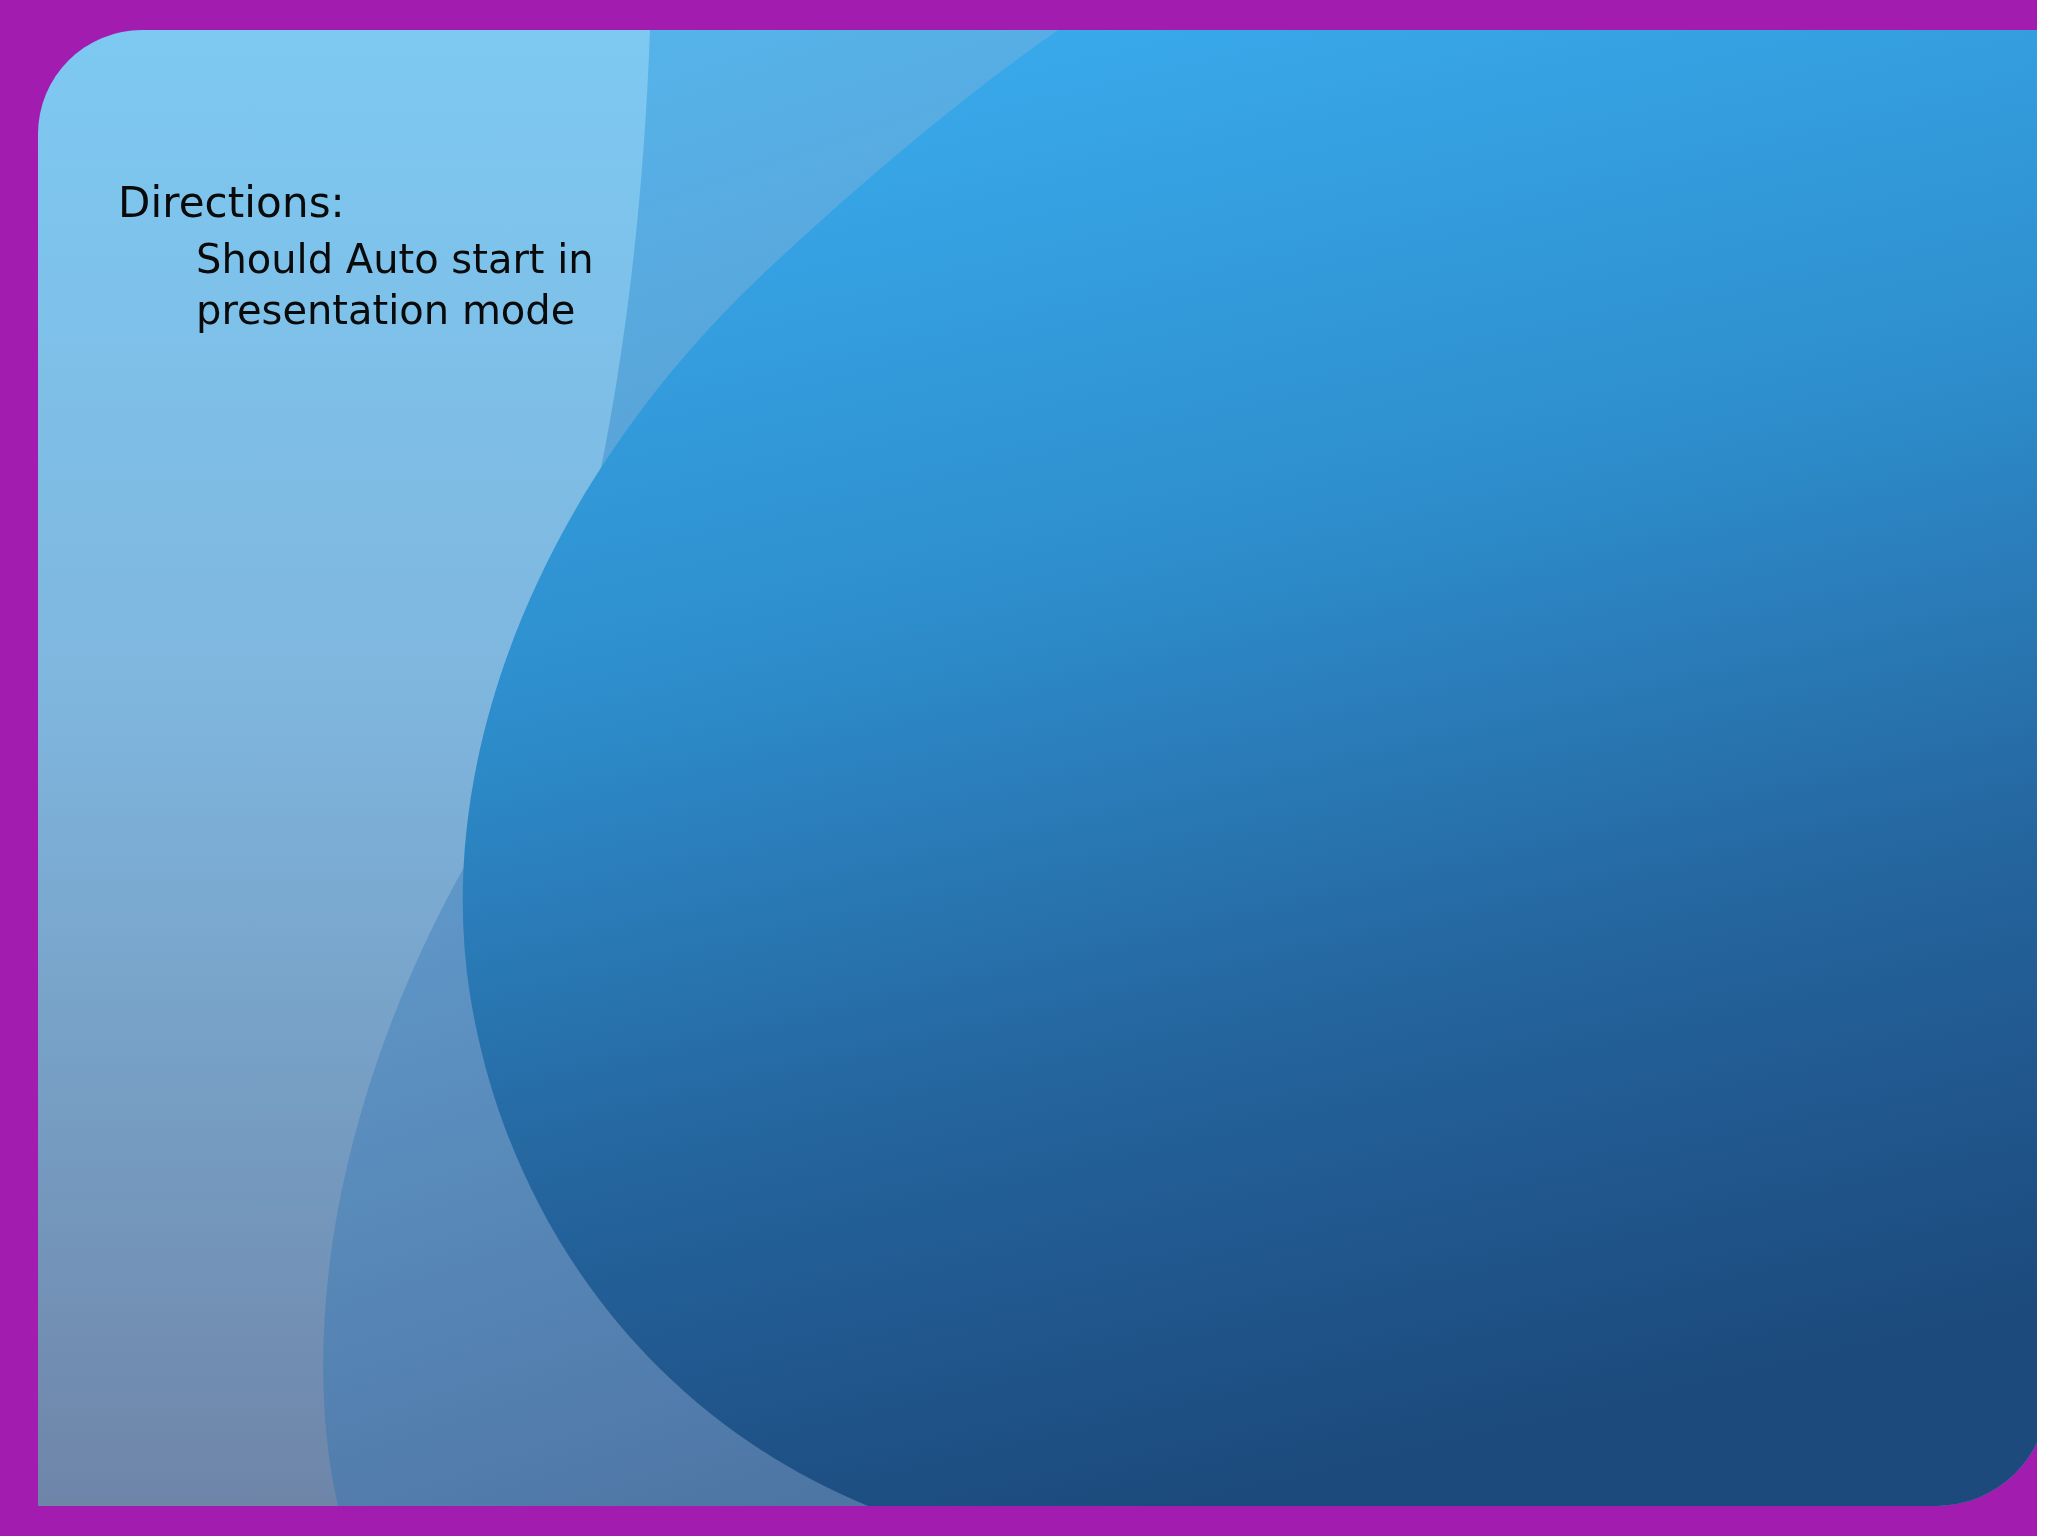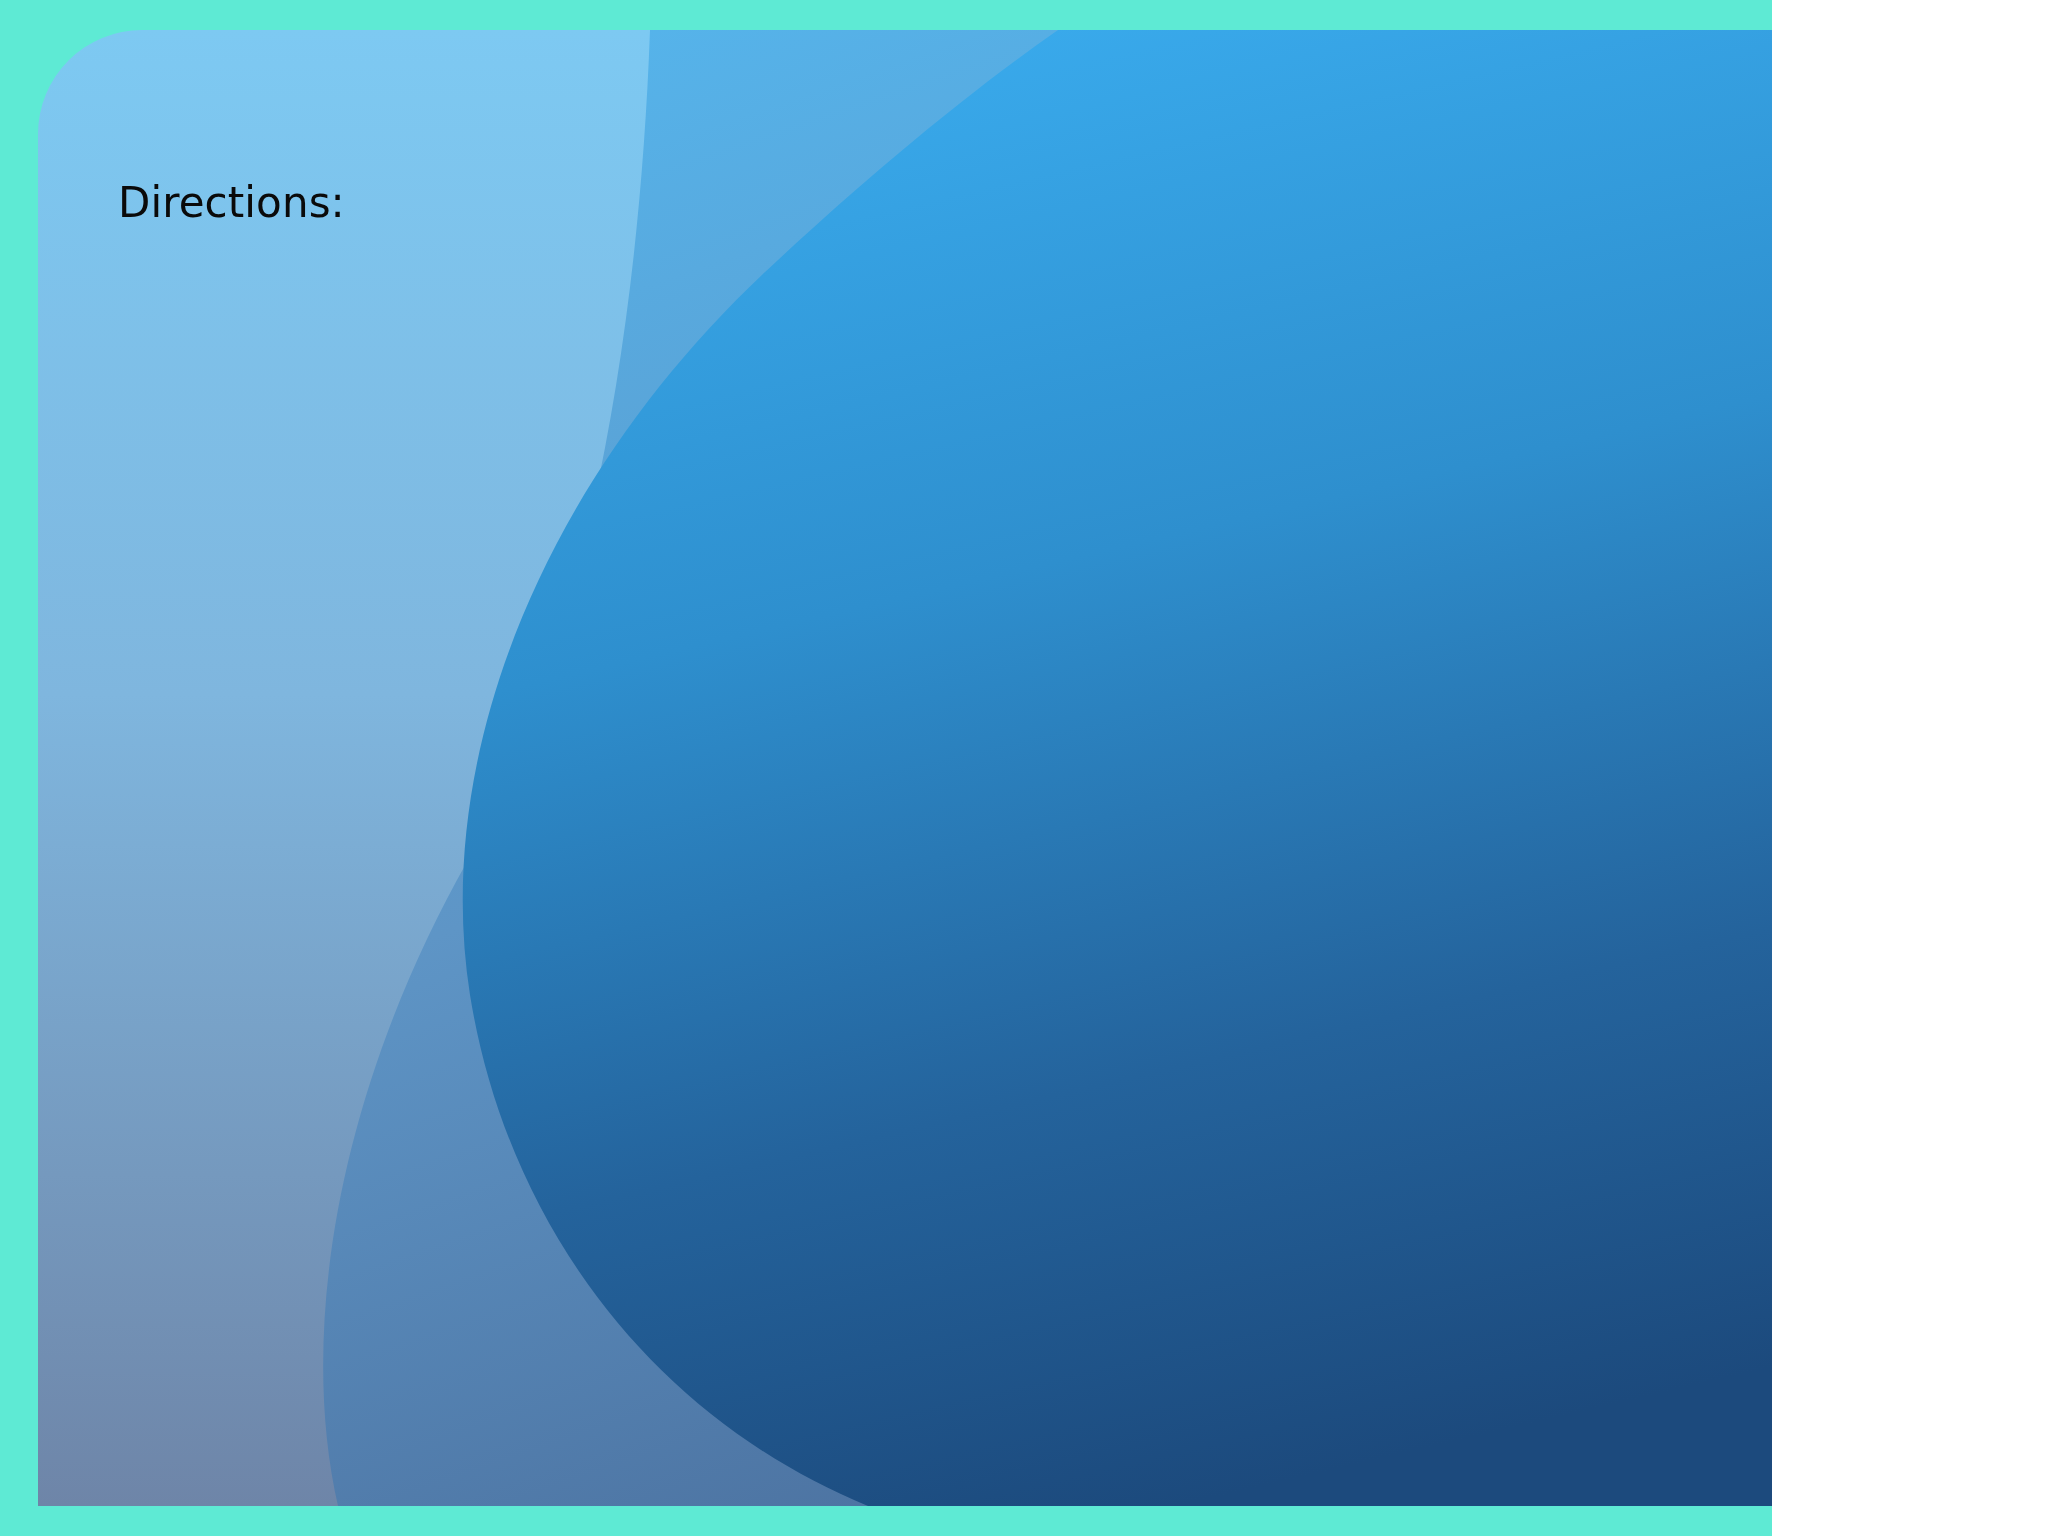--- a/index.html
+++ b/index.html
@@ -10,23 +10,23 @@
   }
   body {
     width: 2048px;
     height: 1536px;
     overflow: hidden;
     font-family: "DejaVu Sans", sans-serif;
   }
 
   .slide {
     position: relative;
-    width: 1772px;
+    width: 2037px;
     height: 1536px;
-    background: #5eead4;
+    background: #a21caf;
     overflow: hidden;
   }
 
   
   .slide-art {
     position: absolute;
     left: 38px;
     top: 30px;
     width: 2010px;
     height: 1476px;
@@ -120,15 +120,18 @@
                L 2010 1476
                L 830 1476
                C 620 1390 470 1200 432 965
                C 392 710 520 430 740 230
                C 828 148 928 64 1020 0 Z"></path>
     </svg>
   </div>
 
   <div class="text-block">
     <div class="slide-title">Directions:</div>
+    <ul class="body-list">
+      <li class="body-item">Should Auto start in presentation mode</li>
+    </ul>
   </div>
 
 </div>
 
 </body></html>

